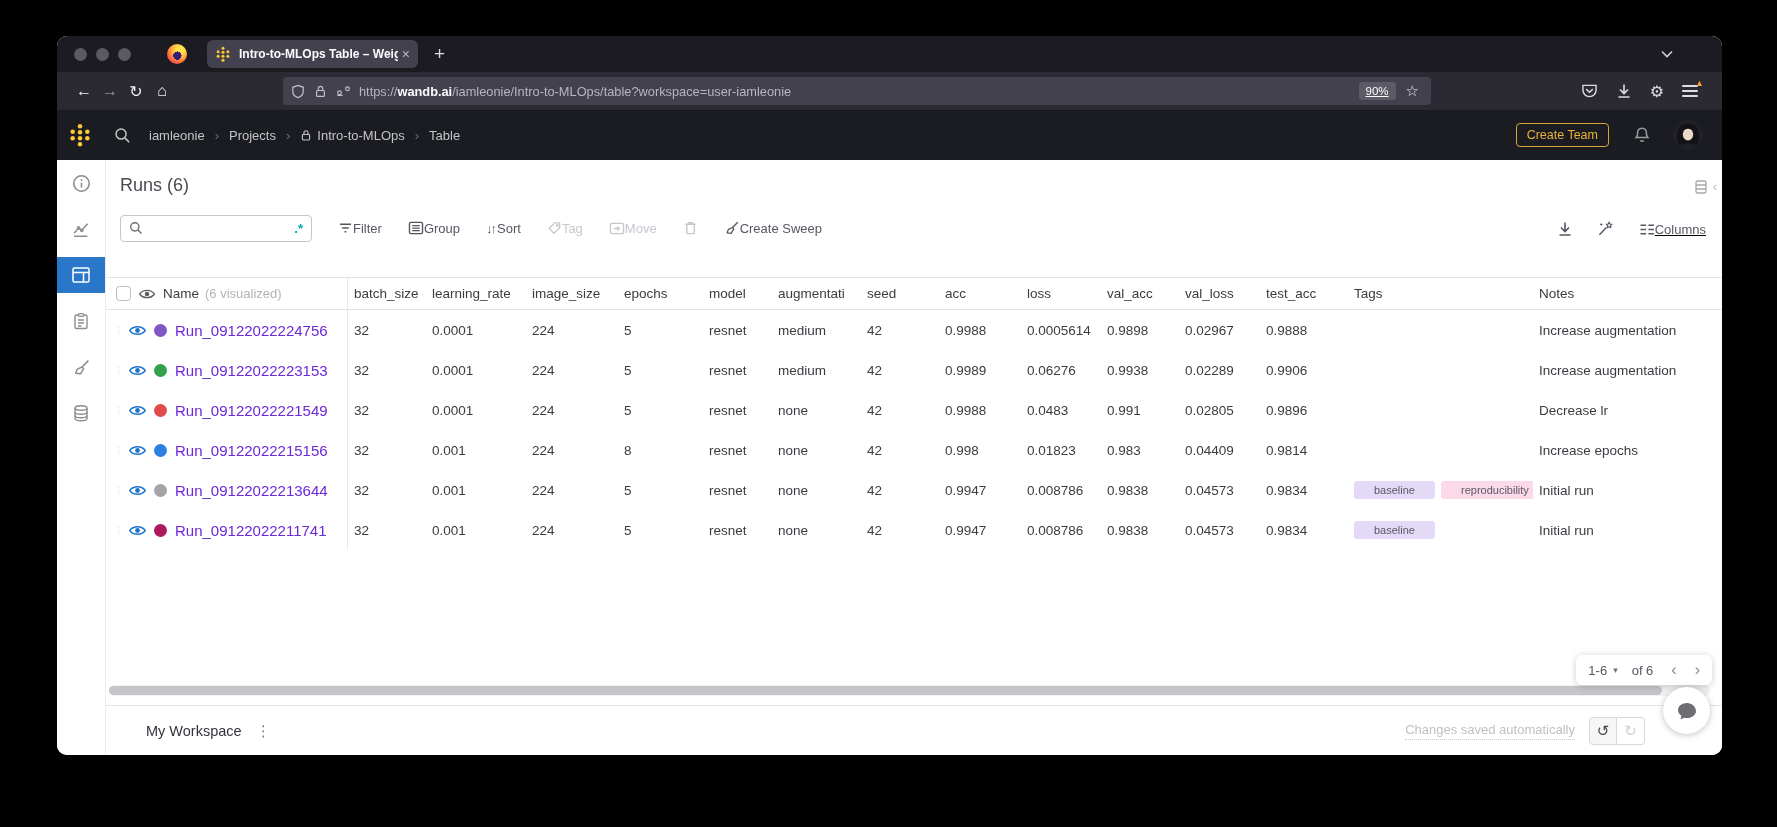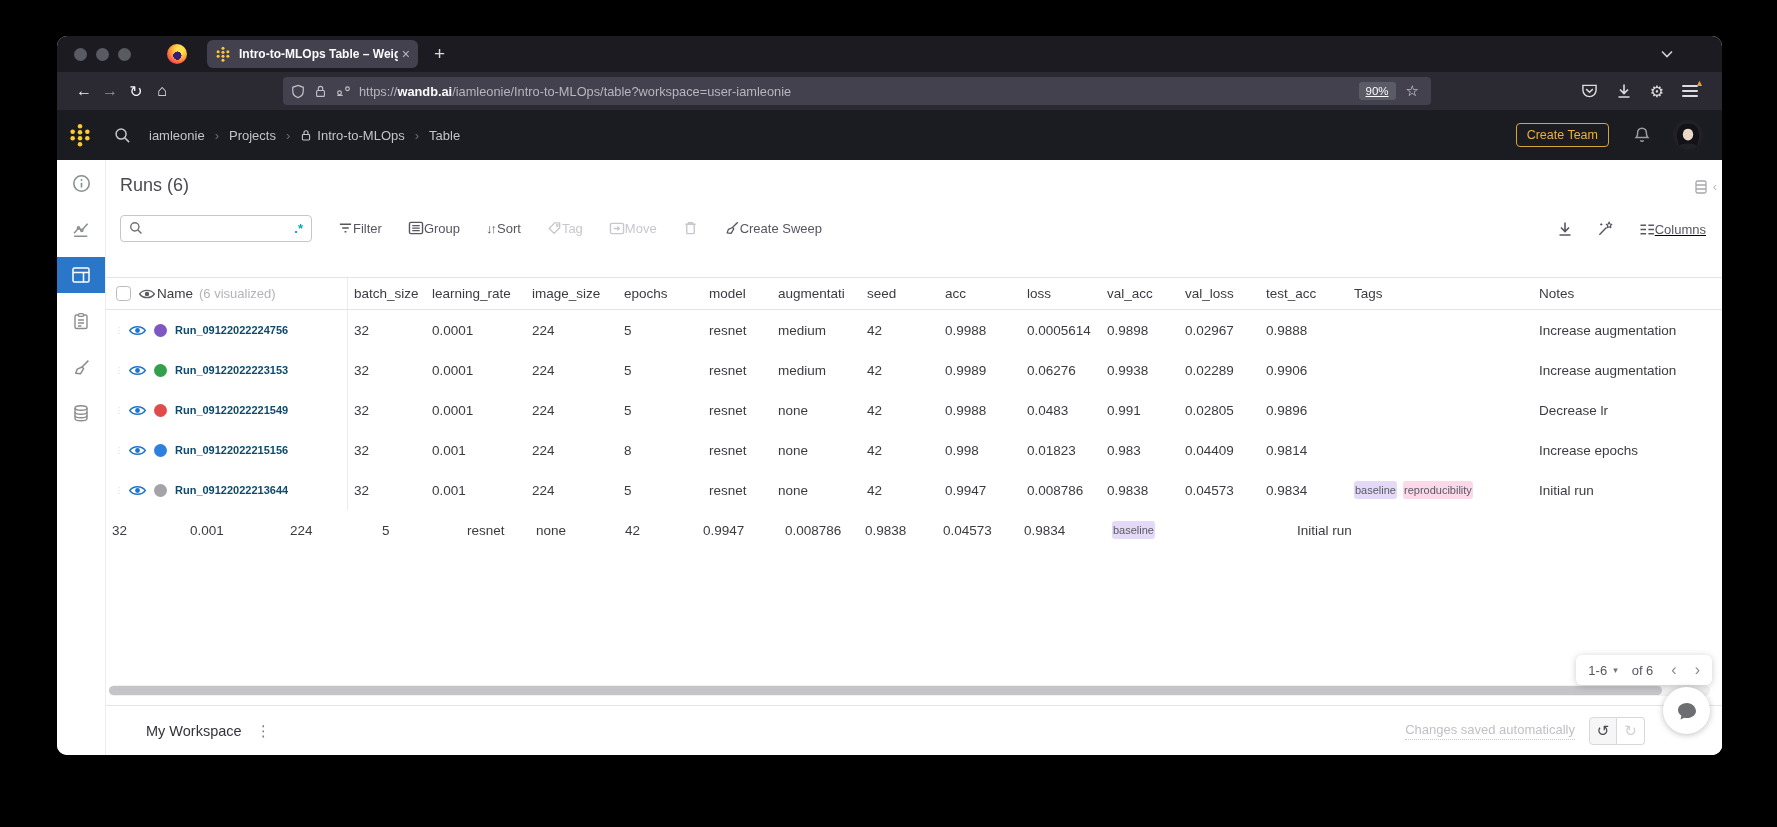--- a/index.html
+++ b/index.html
@@ -67,29 +67,29 @@
   .thead{display:flex;align-items:center;height:31px;border-bottom:1px solid #e4e4e6;}
   .namecol{width:242px;flex:0 0 242px;height:100%;display:flex;align-items:center;
     padding-left:6px;box-sizing:border-box;border-right:1px solid #ebebee;}
   .checkbox{width:15px;height:15px;border:1.5px solid #b9b9bf;border-radius:3.5px;margin-left:4px;box-sizing:border-box;}
   .th,.td{font-size:13.5px;color:#3b3b41;}
   .vcol{flex:0 0 auto;padding:0 6px;box-sizing:border-box;white-space:nowrap;overflow:hidden;}
   .w0{width:78px}.w1{width:100px}.w2{width:92px}.w3{width:85px}.w4{width:69px}.w5{width:89px}
   .w6{width:78px}.w7{width:82px}.w8{width:80px}.w9{width:78px}.w10{width:81px}.w11{width:88px}
   .w12{width:185px}.w13{width:181px;flex:1 1 auto;}
   .note-gray{color:#b3b3ba;font-size:13px;margin-left:6px;}
-  .namehdr{margin-left:2px;}
+  .namehdr{margin-left:8px;}
   .trow{display:flex;align-items:center;height:40px;}
   .drag{width:10px;font-size:8px;color:#cfcfd6;text-align:center;margin-left:2px;}
   .eye{width:17px;height:13px;margin-left:5px;flex:0 0 auto;}
   .eyehdr{width:16px;height:12px;margin-left:8px;}
   .rundot{width:13px;height:13px;border-radius:50%;margin-left:8px;flex:0 0 auto;}
-  .runname{margin-left:8px;font-size:11px;color:#0c4a6e;white-space:nowrap;overflow:hidden;font-weight:bold;}
+  .runname{margin-left:8px;font-size:15px;color:#6d28d9;white-space:nowrap;overflow:hidden;}
   .tagscell{display:flex;align-items:center;gap:6px;}
-  .pill{font-size:11px;color:#5a5a64;padding:3px 1px;border-radius:3px;white-space:nowrap;text-align:right;}
+  .pill{font-size:11px;color:#5a5a64;padding:3px 20px;border-radius:3px;white-space:nowrap;text-align:right;}
   
   .pagination{position:absolute;bottom:70px;right:10px;background:#fff;border-radius:6px;
     box-shadow:0 1px 7px rgba(0,0,0,.2);height:30px;display:flex;align-items:center;
     padding:0 12px;font-size:13px;color:#565660;gap:6px;z-index:3;}
   .pagination .caret{font-size:9px;color:#71717a;}
   .pagination .of{margin-left:8px;}
   .pagenav{color:#8b8b93;font-size:16px;margin-left:12px;}
   .hscroll{position:absolute;bottom:59px;left:3px;right:12px;height:11px;background:#f1f1f1;border-radius:6px;z-index:1;}
   .hthumb{position:absolute;left:0;top:1px;height:9px;width:97%;background:#c5c5c9;border-radius:5px;}
   .bottombar{position:absolute;bottom:0;left:0;right:0;height:49px;background:#fff;
@@ -510,20 +510,29 @@
                 <div class="td vcol w9">0.9838</div>
                 <div class="td vcol w10">0.04573</div>
                 <div class="td vcol w11">0.9834</div>
                 <div class="td vcol w12 tagscell">
                   <span class="pill" style="background: rgb(228, 218, 248);">baseline</span>
                   <span class="pill" style="background: rgb(252, 217, 233);">reproducibility</span>
                 </div>
                 <div class="td vcol w13">Initial run</div>
               </div>
               <div class="trow">
+                <div class="namecol">
+                  <span class="drag">⋮</span>
+                  <svg class="eye" viewBox="0 0 24 18">
+                    <path d="M1 9C6 1.8 18 1.8 23 9C18 16.2 6 16.2 1 9Z" fill="none" stroke="#1f75cb" stroke-width="2"></path>
+                    <circle cx="12" cy="9" r="3.4" fill="#1f75cb"></circle>
+                  </svg>
+                  <span class="rundot" style="background:#ae185c"></span>
+                  <span class="runname">Run_09122022211741</span>
+                </div>
                 <div class="td vcol w0">32</div>
                 <div class="td vcol w1">0.001</div>
                 <div class="td vcol w2">224</div>
                 <div class="td vcol w3">5</div>
                 <div class="td vcol w4">resnet</div>
                 <div class="td vcol w5">none</div>
                 <div class="td vcol w6">42</div>
                 <div class="td vcol w7">0.9947</div>
                 <div class="td vcol w8">0.008786</div>
                 <div class="td vcol w9">0.9838</div>

